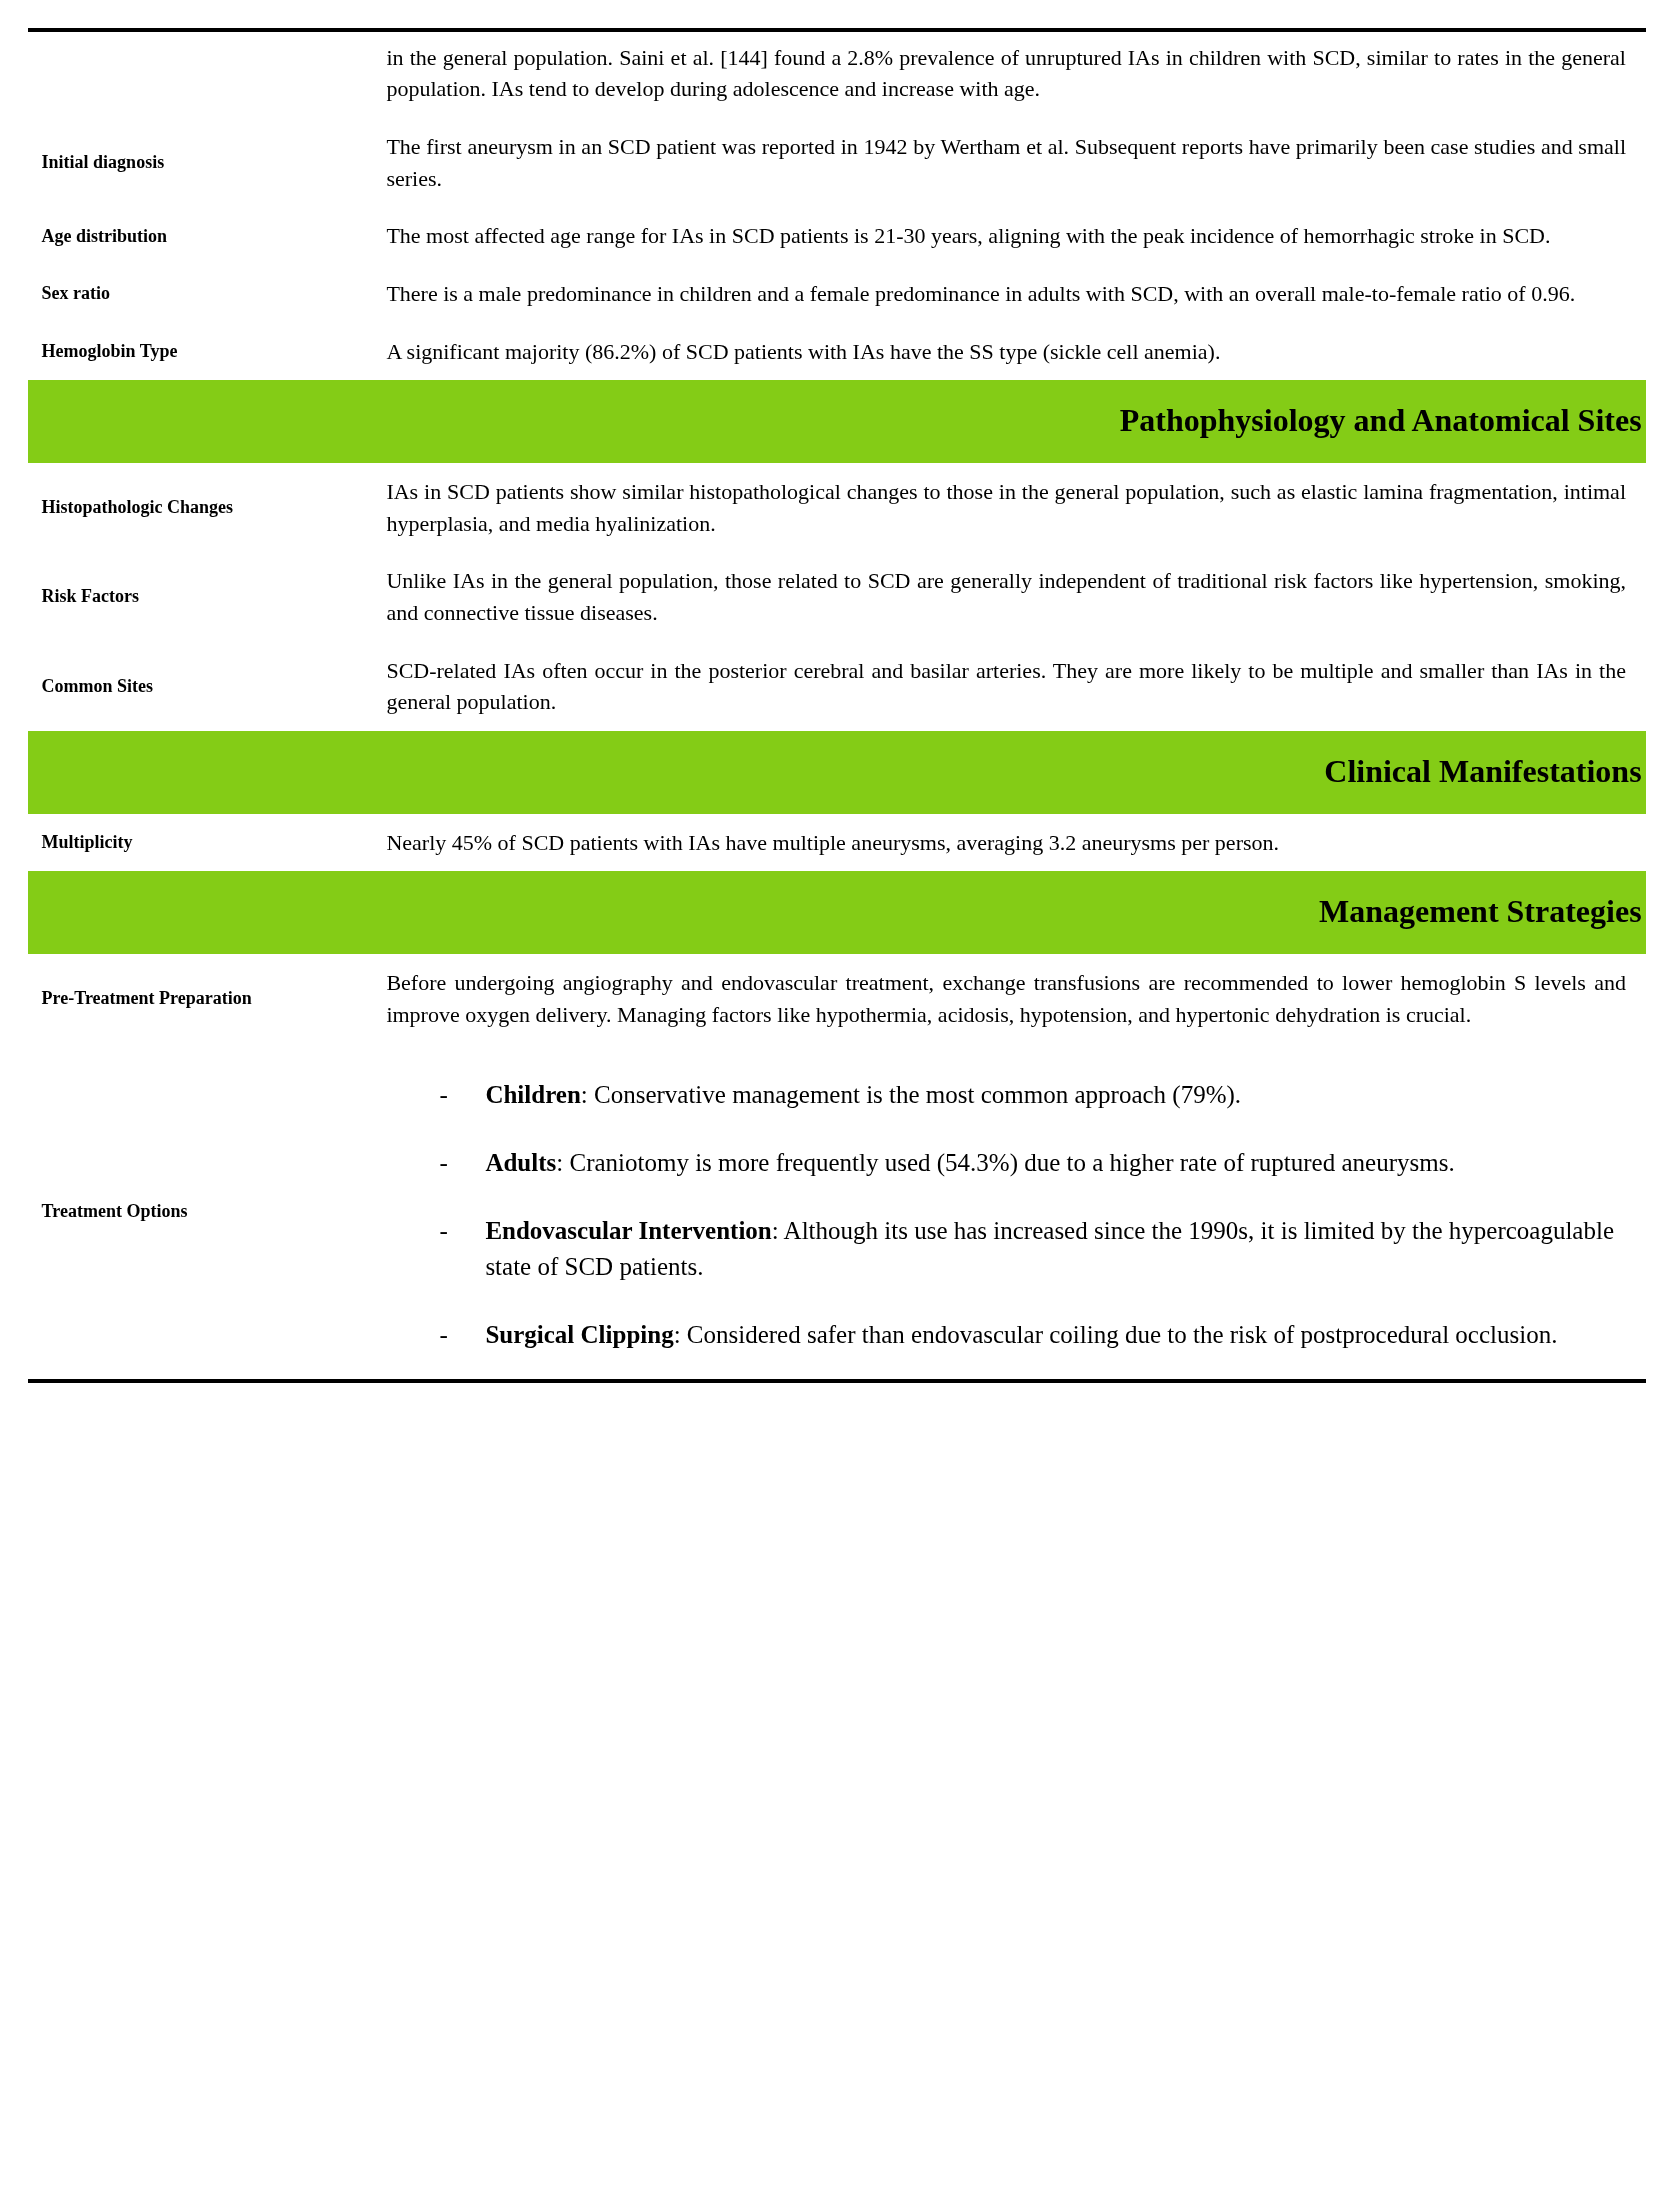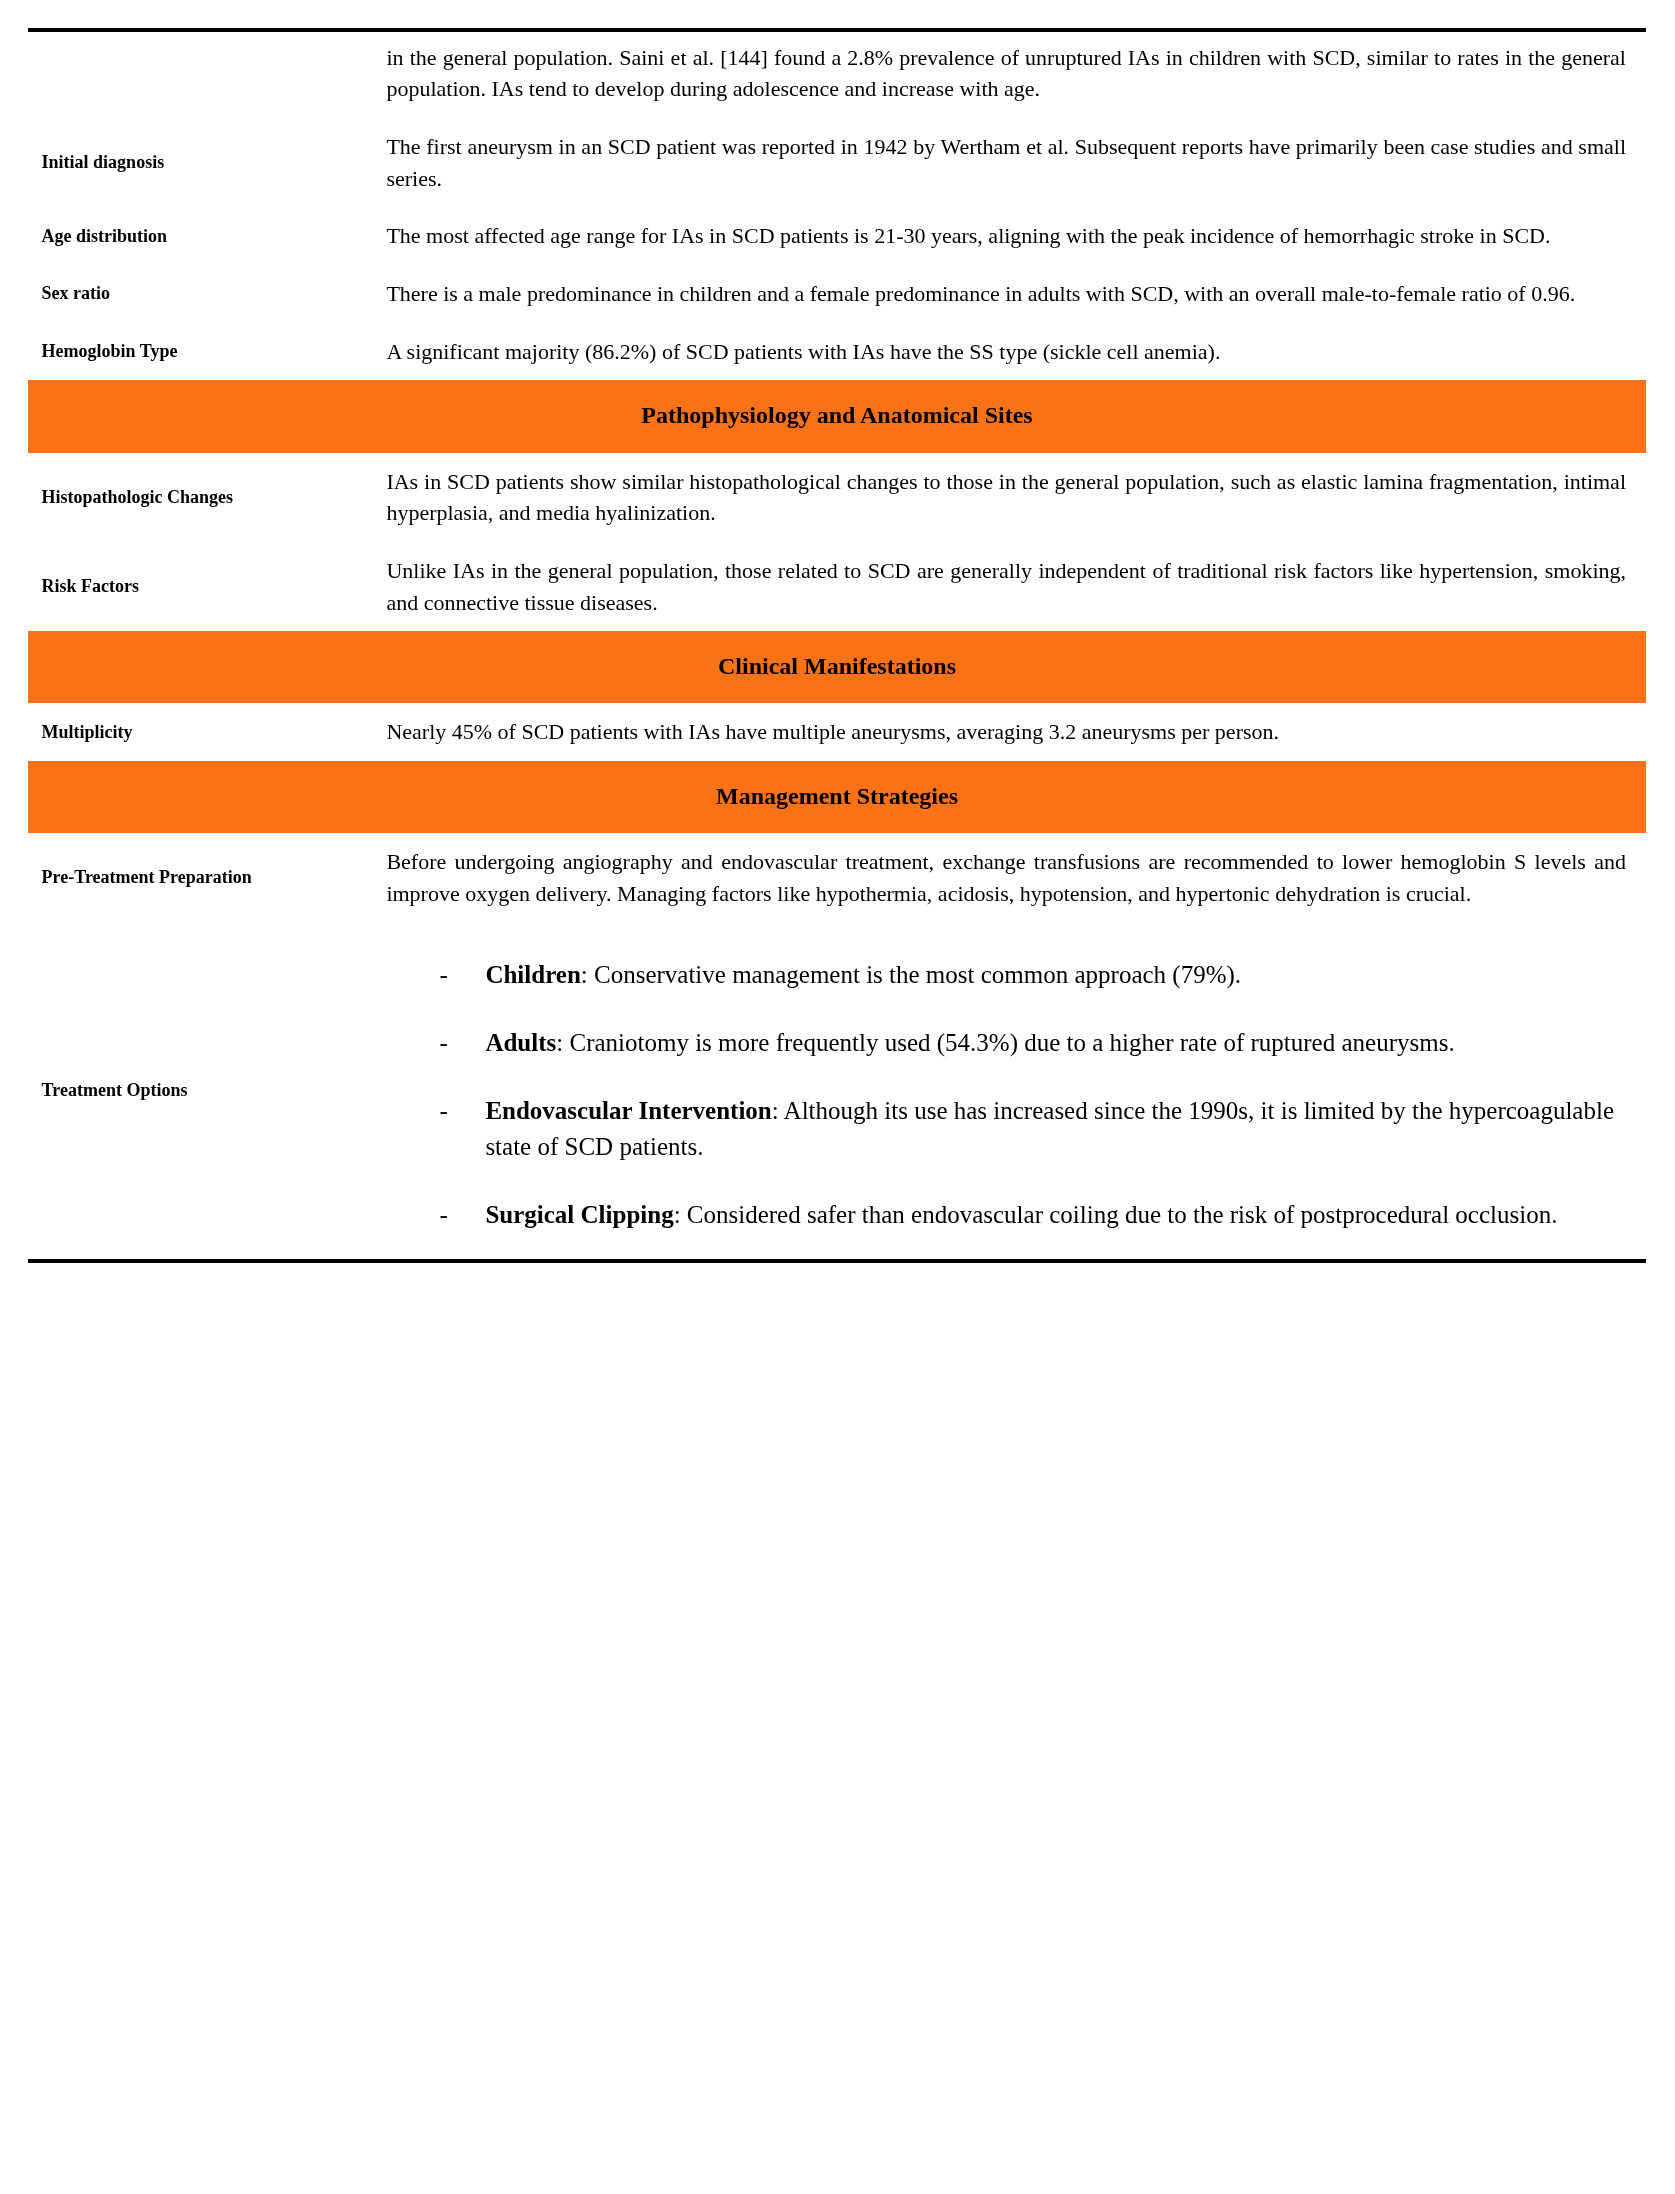--- a/index.html
+++ b/index.html
@@ -68,24 +68,24 @@
     padding: 13px 20px 13px 11.4px;
     hyphens: none;
   }
 
   td.body.intro {
     vertical-align: top;
     padding-top: 9.7px;
   }
 
   tr.section-row td {
-    background: #f97316;
-    text-align: center;
+    background: #84cc16;
+    text-align: right;
     font-weight: bold;
-    font-size: 24px;
+    font-size: 32px;
     line-height: 1.30;
     padding: 20px 4.4px 21px 4.4px;
   }
 
   
   td.label.mid-align { vertical-align: middle; }
 
   ul.bullets {
     list-style: none;
     margin: 0;
@@ -161,20 +161,24 @@
         <tr>
           <td class="label">Histopathologic Changes</td>
           <td class="body">IAs in SCD patients show similar histopathological changes to those in the general population, such as elastic lamina fragmentation, intimal hyperplasia, and media hyalinization.</td>
         </tr>
 
         <tr>
           <td class="label">Risk Factors</td>
           <td class="body">Unlike IAs in the general population, those related to SCD are generally independent of traditional risk factors like hypertension, smoking, and connective tissue diseases.</td>
         </tr>
 
+        <tr>
+          <td class="label">Common Sites</td>
+          <td class="body">SCD-related IAs often occur in the posterior cerebral and basilar arteries. They are more likely to be multiple and smaller than IAs in the general population.</td>
+        </tr>
 
         <tr class="section-row">
           <td colspan="2">Clinical Manifestations</td>
         </tr>
 
         <tr>
           <td class="label">Multiplicity</td>
           <td class="body">Nearly 45% of SCD patients with IAs have multiple aneurysms, averaging 3.2 aneurysms per person.</td>
         </tr>
 

